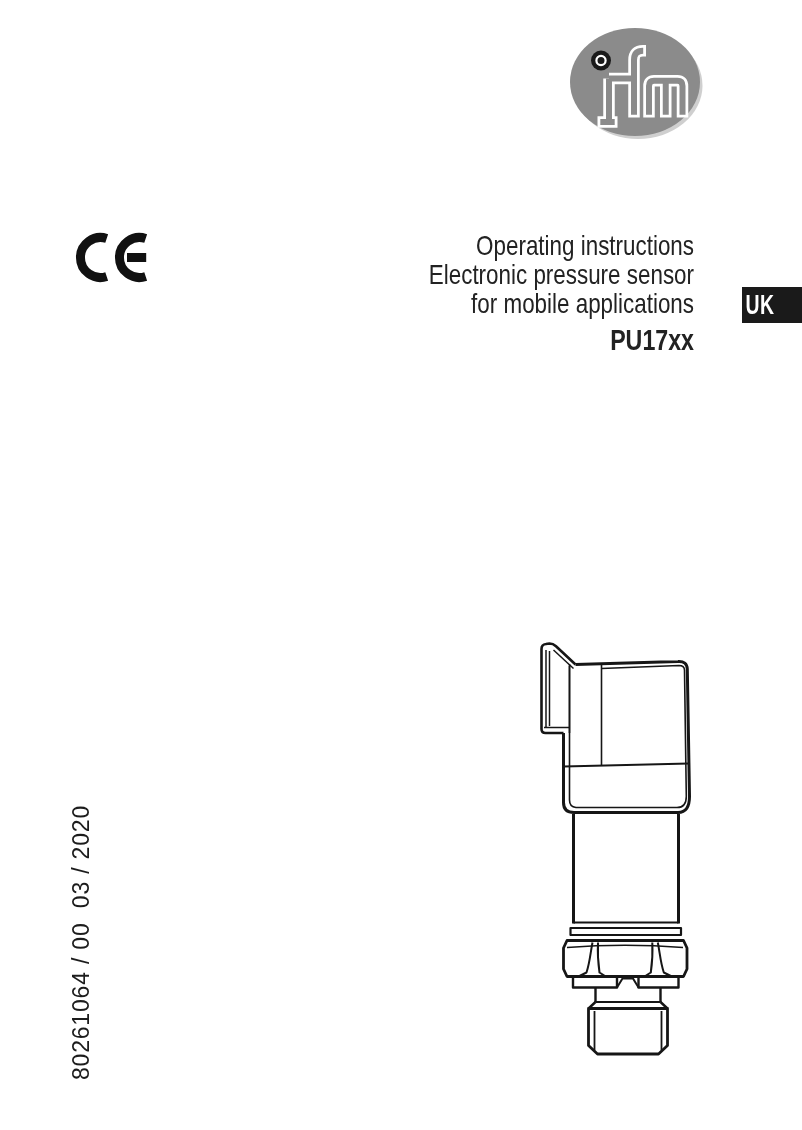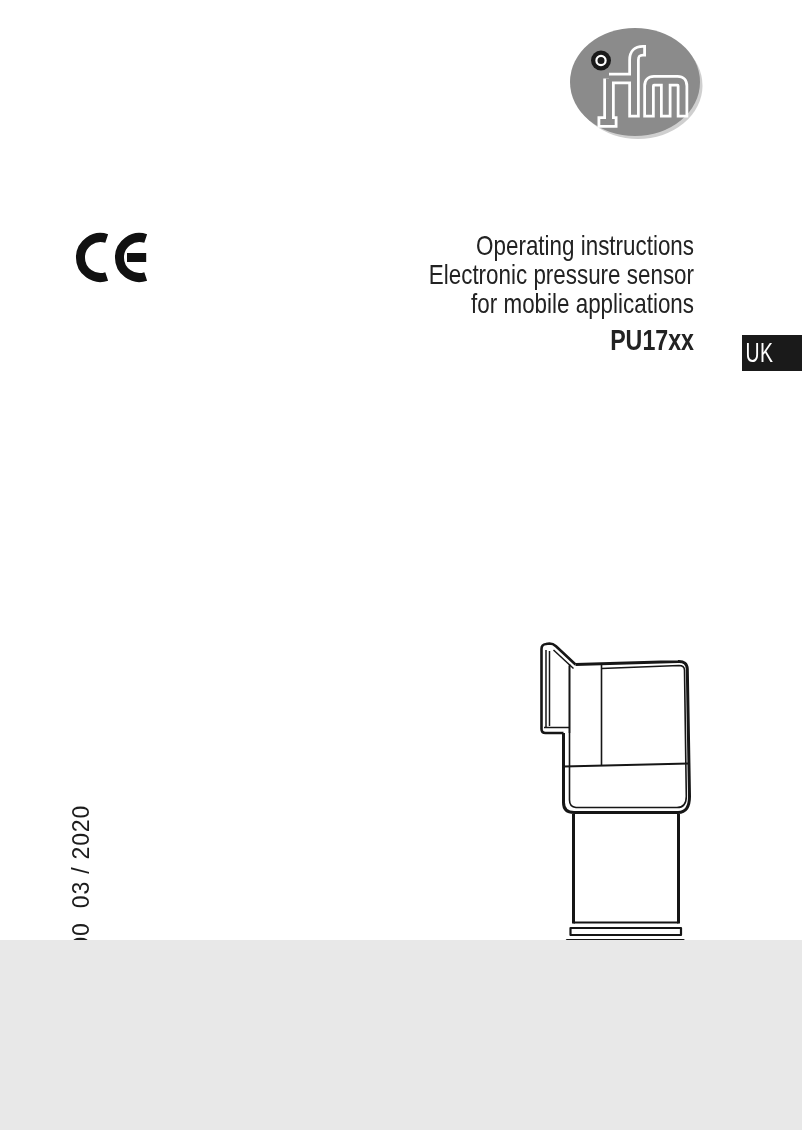--- a/index.html
+++ b/index.html
@@ -1,18 +1,18 @@
 <!DOCTYPE html>
 <html><head>
 <meta charset="utf-8">
 <style>
   html,body{margin:0;padding:0;background:#e8e8e8;}
   .page{
     position:relative;
-    width:802px;height:940px;
+    width:802px;height:1130px;
     background:#ffffff;
     overflow:hidden;
     font-family:"Liberation Sans", sans-serif;
     margin:0 auto;
   }
   .abs{position:absolute;}
   
   .title-block{
     left:250px;top:231px;width:444px;
     text-align:right;
@@ -25,21 +25,21 @@
   .title-block .model{
     font-weight:bold;
     font-size:29px;
     margin-top:8px;
   }
   
   .lang-badge{
     left:742px;top:287px;width:60px;height:36px;
     background:#1a1a1a;color:#ffffff;
     display:flex;align-items:center;
-    font-weight:normal;font-size:27px;margin-top:48px;
+    font-weight:bold;font-size:27px;
   }
   .lang-badge span{
     display:inline-block;
     padding-left:5px;
     transform:scaleX(0.72);
     transform-origin:left center;
     letter-spacing:0.5px;
   }
   
   .doc-number{

